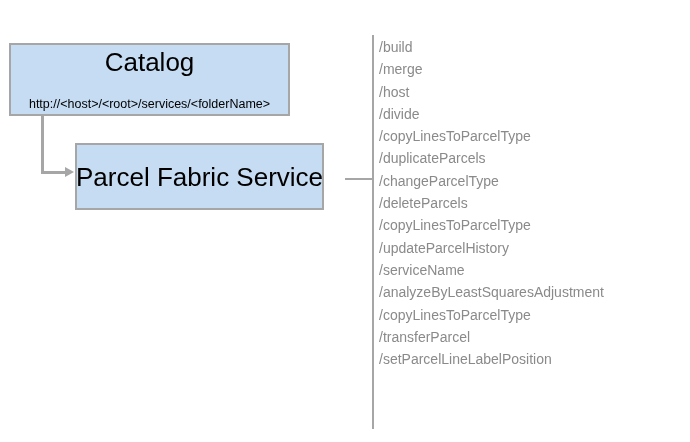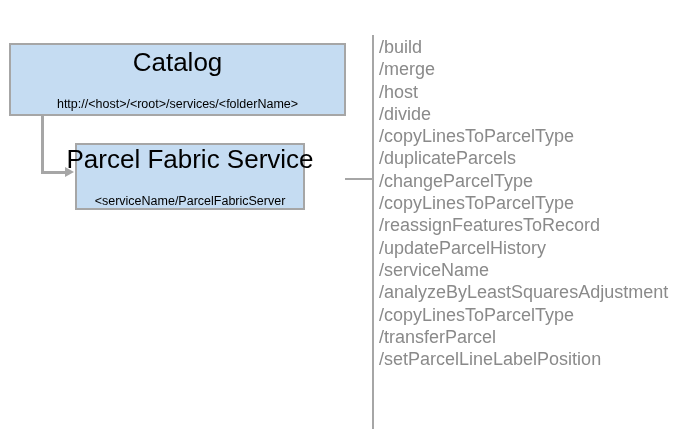--- a/index.html
+++ b/index.html
@@ -23,22 +23,22 @@
   .box {
     position: absolute;
     background: var(--box-fill);
     border: 2px solid var(--box-border);
     display: flex;
     flex-direction: column;
     align-items: center;
     justify-content: center;
     text-align: center;
   }
-  .box.catalog   { left: 9px;  top: 43px;  width: 337px; height: 73px; }
-  .box.service   { left: 75px; top: 143px; width: 230px; height: 67px; }
+  .box.catalog   { left: 9px;  top: 43px;  width: 281px; height: 73px; }
+  .box.service   { left: 75px; top: 143px; width: 249px; height: 67px; }
   .box-title {
     font-size: 26px;
     line-height: 30px;
     color: var(--title-text);
     white-space: nowrap;
   }
   .box-subtitle {
     font-size: 12.5px;
     line-height: 16px;
     color: var(--title-text);
@@ -74,21 +74,21 @@
   .divider-v {
     position: absolute;
     left: 372px; top: 35px;
     width: 2px; height: 394px;
     background: var(--connector);
   }
   .endpoints {
     position: absolute;
     left: 379px; top: 36px;
     list-style: none;
-    font-size: 18px;
+    font-size: 14px;
     line-height: 22.3px;
     color: var(--endpoint-text);
     white-space: nowrap;
   }
 </style>
 </head>
 <body>
 
 <div class="stage">
 
@@ -96,36 +96,35 @@
     <div class="box-title">Catalog</div>
     <div class="box-subtitle">http://&lt;host&gt;/&lt;root&gt;/services/&lt;folderName&gt;</div>
   </div>
 
   <div class="conn-v"></div>
   <div class="conn-h"></div>
   <div class="arrowhead"></div>
 
   <div class="box service">
     <div class="box-title">Parcel Fabric Service</div>
-    <div class="box-subtitle">&lt;serviceName/ParcelFabricServer</div>
   </div>
 
   <div class="conn-right"></div>
   <div class="divider-v"></div>
 
   <ul class="endpoints">
       <li>/build</li>
       <li>/merge</li>
       <li>/host</li>
       <li>/divide</li>
       <li>/copyLinesToParcelType</li>
       <li>/duplicateParcels</li>
       <li>/changeParcelType</li>
+      <li>/deleteParcels</li>
       <li>/copyLinesToParcelType</li>
-      <li>/reassignFeaturesToRecord</li>
       <li>/updateParcelHistory</li>
       <li>/serviceName</li>
       <li>/analyzeByLeastSquaresAdjustment</li>
       <li>/copyLinesToParcelType</li>
       <li>/transferParcel</li>
       <li>/setParcelLineLabelPosition</li>
     </ul>
 
 </div>
 

